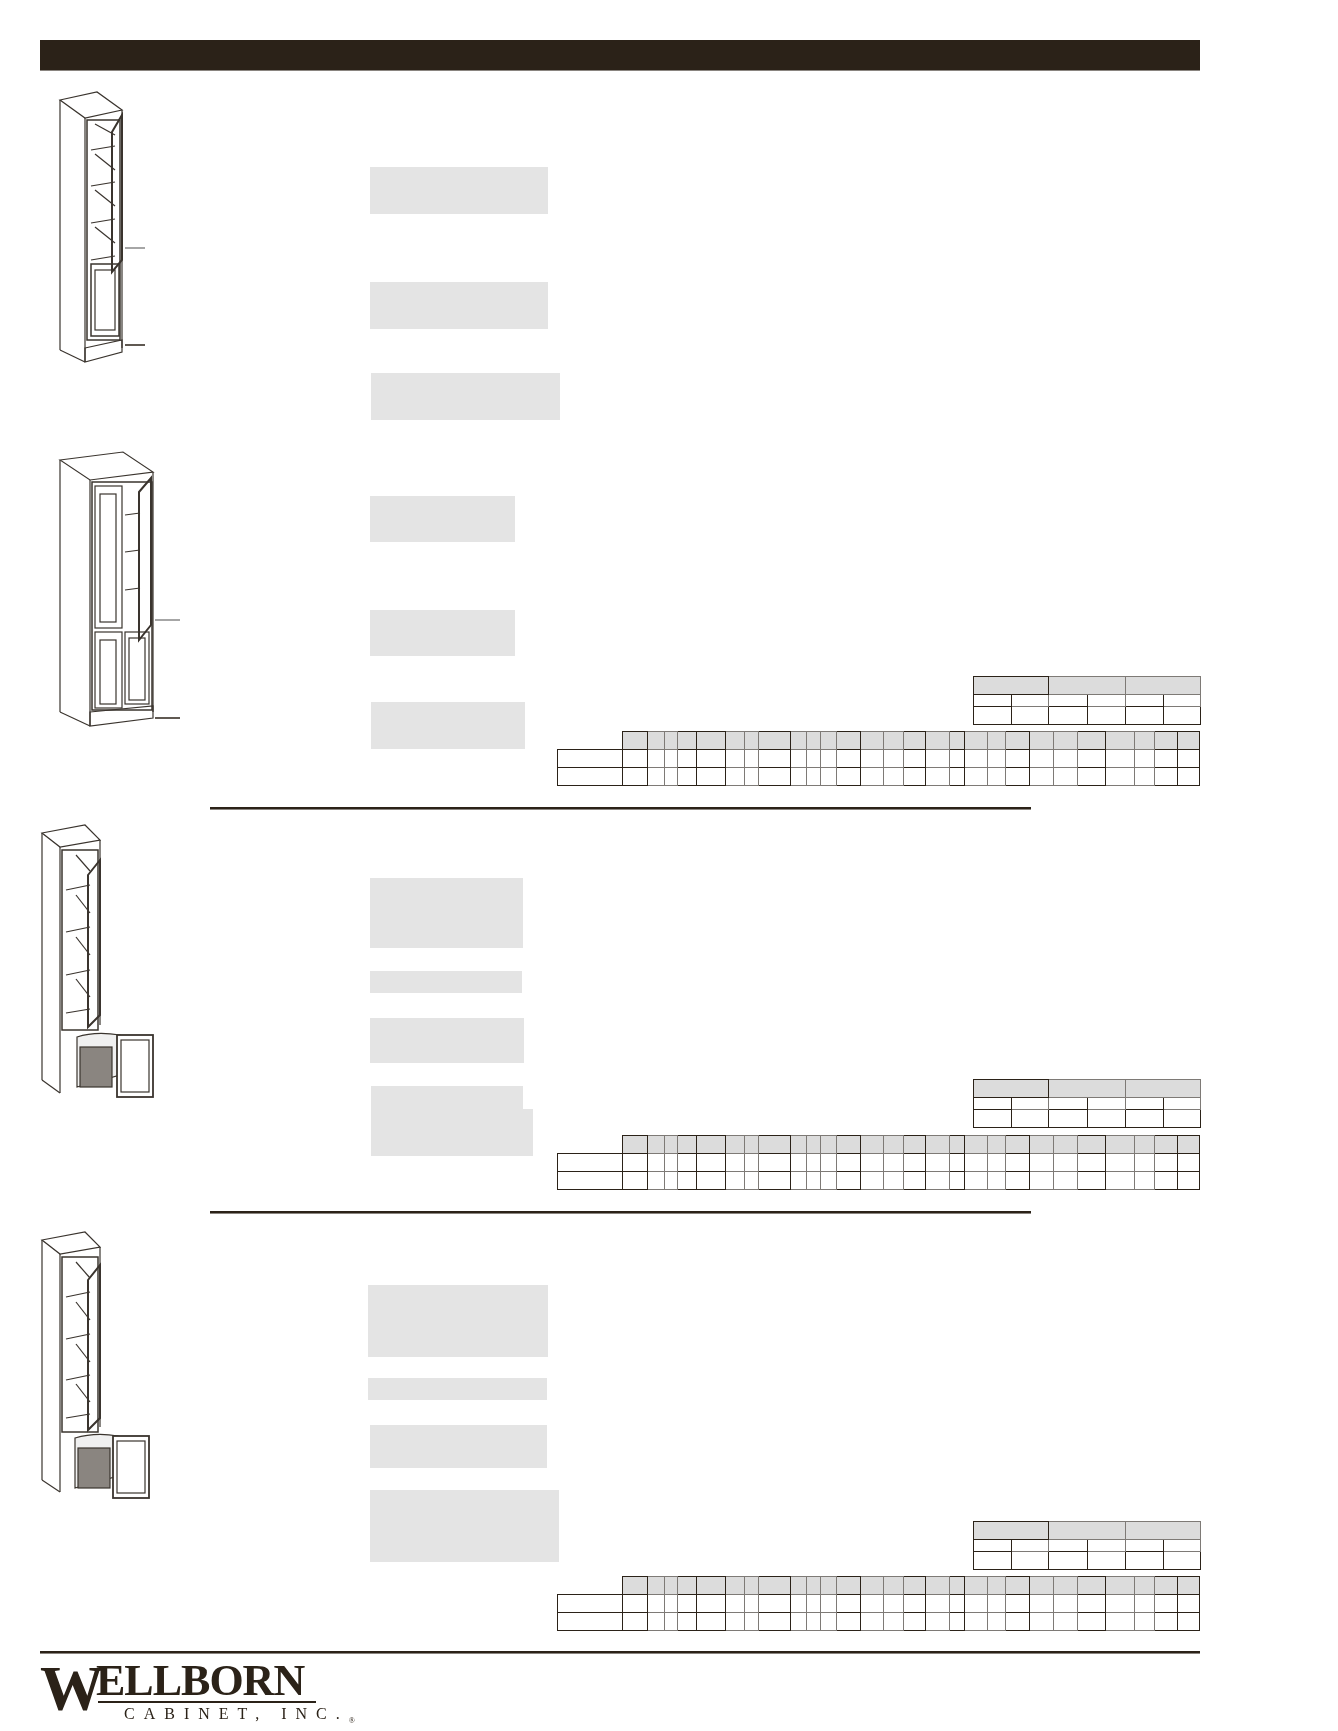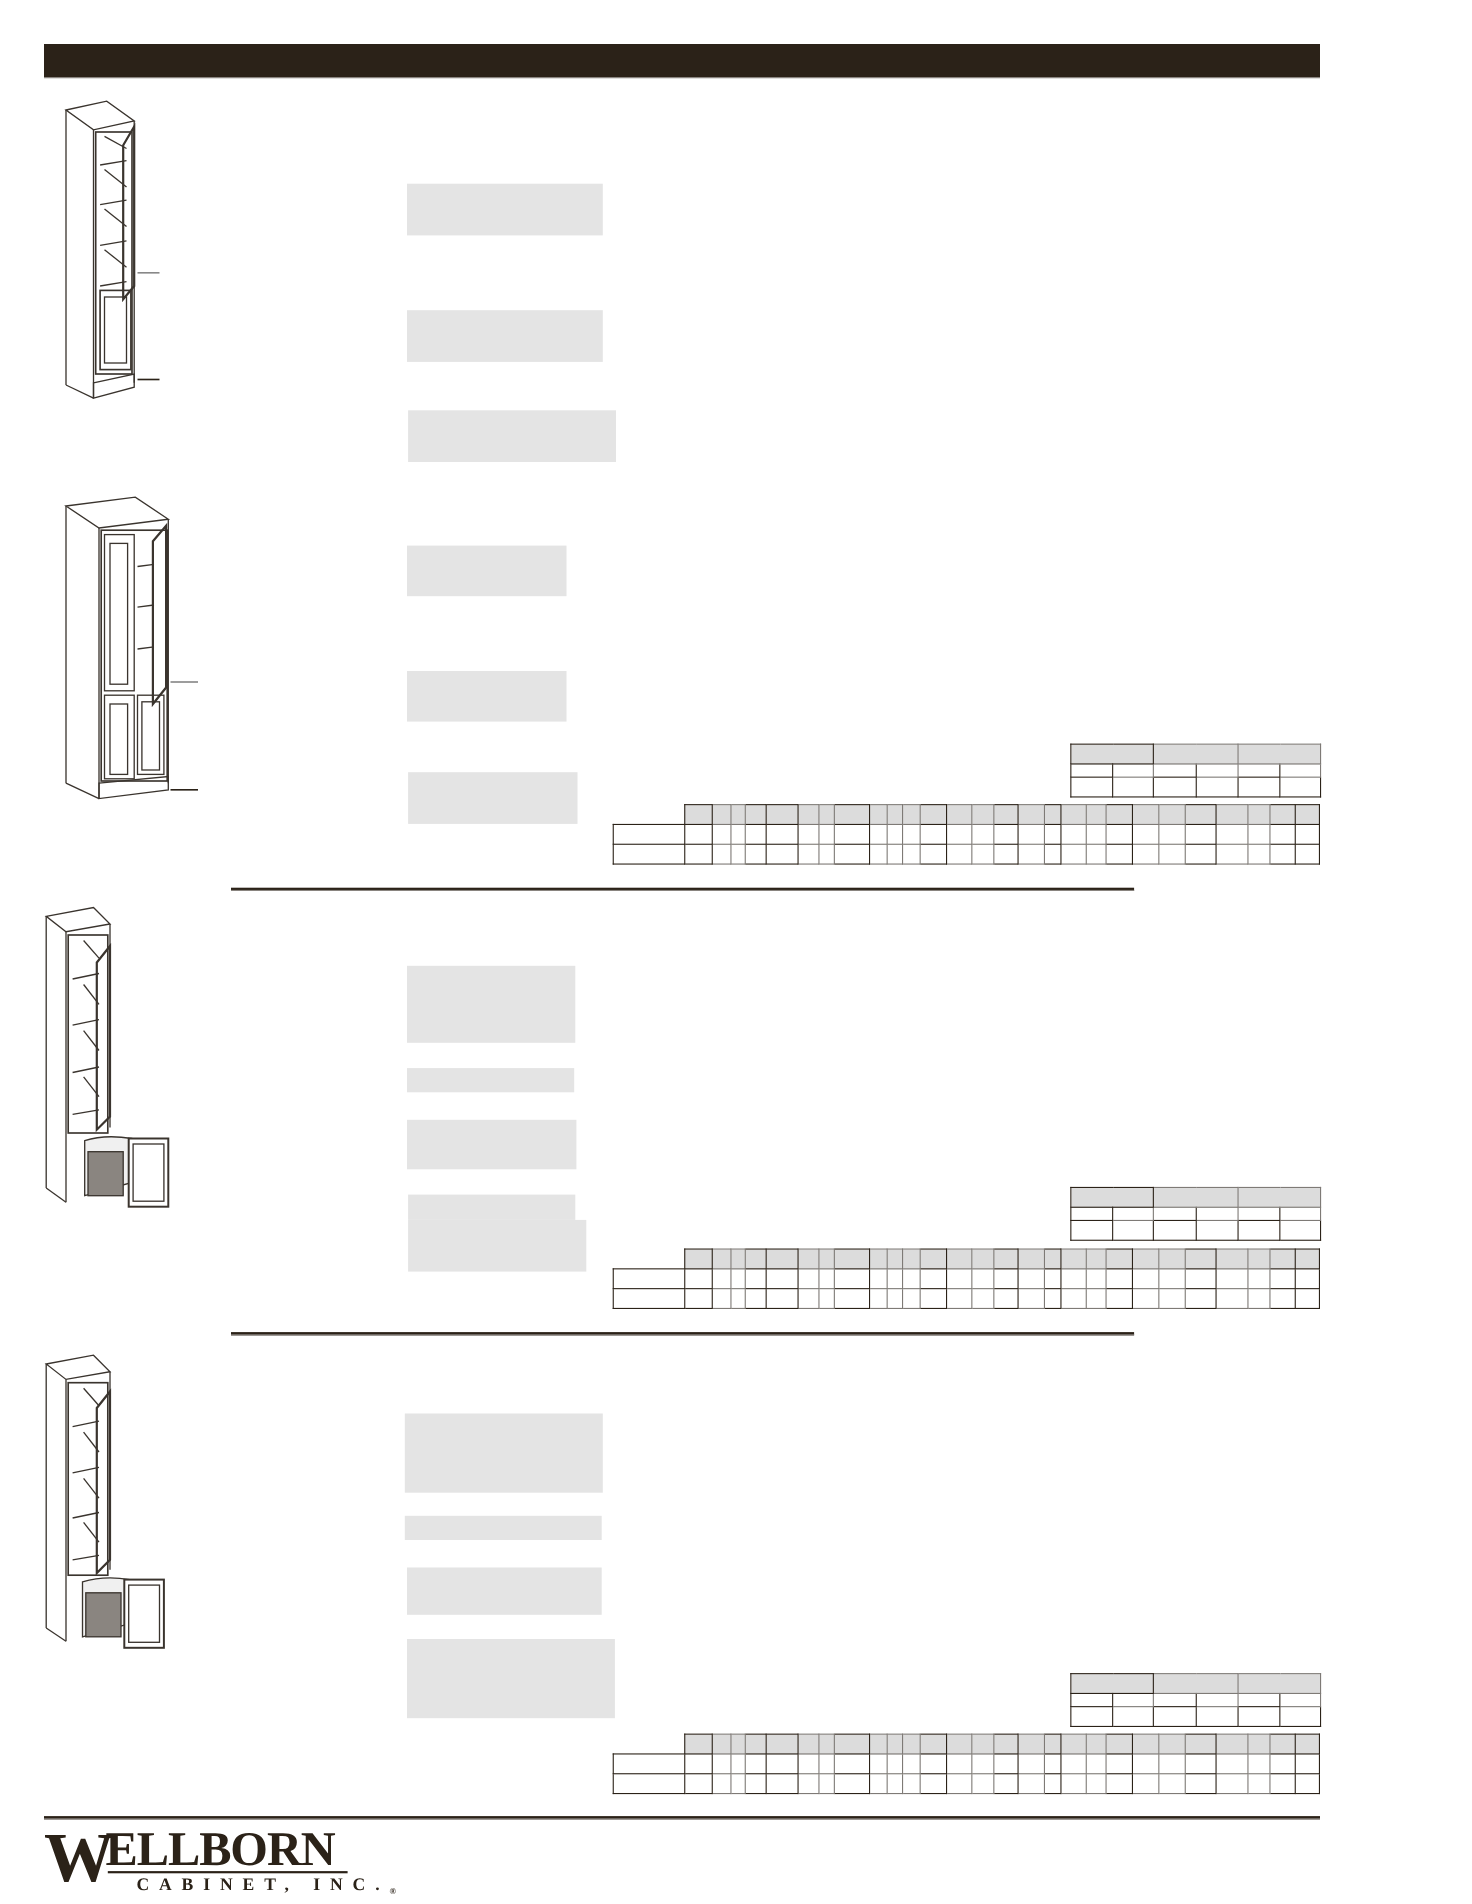--- a/index.html
+++ b/index.html
@@ -11,21 +11,21 @@
   table.grid{border-collapse:collapse;position:absolute;table-layout:fixed;}
   table.grid td{border:1.5px solid #2b2218;padding:0;height:17px;}
   table.grid td.g{border-color:#7e7a76;}
   table.grid tr.hdr td{background:#dcdcdc;}
   table.grid td.blank{border:none;background:transparent !important;}
   .logo{left:40px;top:1655px;width:280px;height:70px;}
   .logo-word{position:absolute;left:2px;top:0;font-family:"Liberation Serif",serif;font-weight:bold;color:#2b2218;letter-spacing:-1px;}
   .logo-w{font-size:64px;line-height:64px;position:absolute;left:0;top:2px;}
   .logo-rest{font-size:44px;line-height:44px;position:absolute;left:56px;top:4px;}
   .logo-bar{position:absolute;left:58px;top:46px;width:218px;height:2px;background:#2b2218;}
-  .logo-sub{position:absolute;left:84px;top:50px;font-size:16px;letter-spacing:9px;font-weight:bold;color:#2b2218;white-space:nowrap;}
+  .logo-sub{position:absolute;left:84px;top:50px;font-size:16px;letter-spacing:9px;font-weight:normal;color:#2b2218;white-space:nowrap;}
   .logo-reg{font-size:8px;letter-spacing:0;vertical-align:sub;}
   svg{position:absolute;overflow:visible;}
 </style>
 </head>
 <body>
 
 <div class="abs header-bar"></div>
 
 <svg style="left:55px;top:90px;" width="120" height="270" viewBox="0 0 120 270">
   <g fill="none" stroke="#3a342e" stroke-width="1.2">

